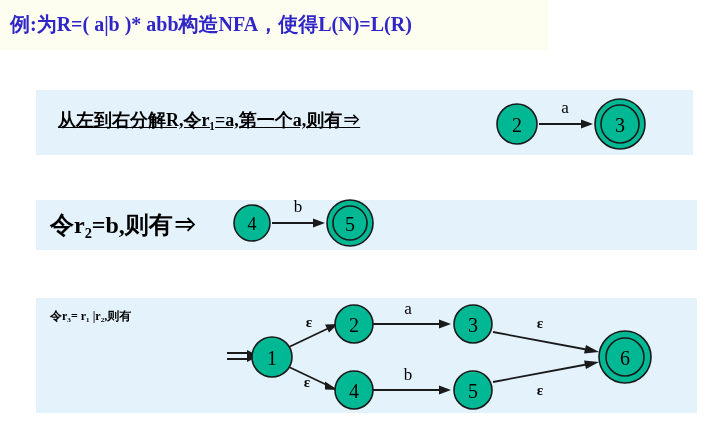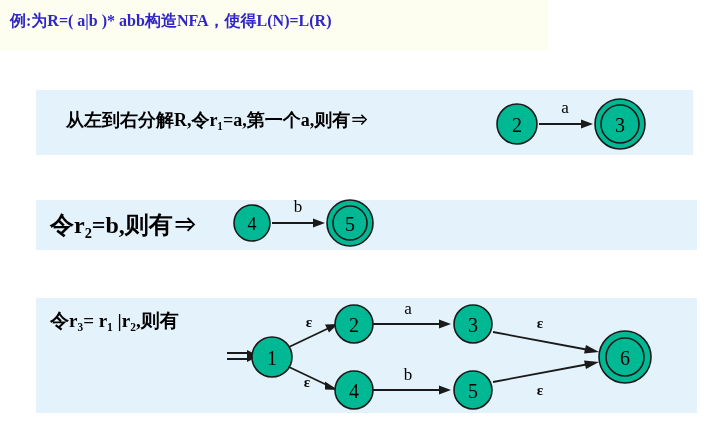--- a/index.html
+++ b/index.html
@@ -22,21 +22,21 @@
     top: 0px;
     width: 548px;
     height: 50px;
     background: #fdfdf0;
   }
   #title-text {
     position: absolute;
     left: 10px;
     top: 11px;
     font-family: "Liberation Serif", serif;
-    font-size: 16px;
+    font-size: 20px;
     font-weight: bold;
     color: #3026c8;
     white-space: nowrap;
     letter-spacing: 0px;
   }
 
   
   .band {
     position: absolute;
     background: #e4f2fc;
@@ -46,23 +46,23 @@
   #band-3 { left: 36px; top: 298px; width: 661px; height: 115px; }
 
   
   .caption {
     position: absolute;
     font-family: "Liberation Serif", serif;
     font-weight: bold;
     color: #000000;
     white-space: nowrap;
   }
-  #caption-1 { left: 66px; top: 108px; font-size: 18px; }
+  #caption-1 { left: 58px; top: 108px; font-size: 18px; text-decoration: underline; }
   #caption-2 { left: 50px; top: 209px; font-size: 24px; }
-  #caption-3 { left: 50px; top: 308px; font-size: 19px; }
+  #caption-3 { left: 50px; top: 308px; font-size: 12px; }
 
   
   .nfa {
     position: absolute;
   }
   #nfa-1 { left: 495px; top: 96px;  width: 200px; height: 58px; }
   #nfa-2 { left: 232px; top: 198px; width: 160px; height: 52px; }
   #nfa-3 { left: 225px; top: 300px; width: 470px; height: 112px; }
 
   svg { display: block; overflow: visible; }

